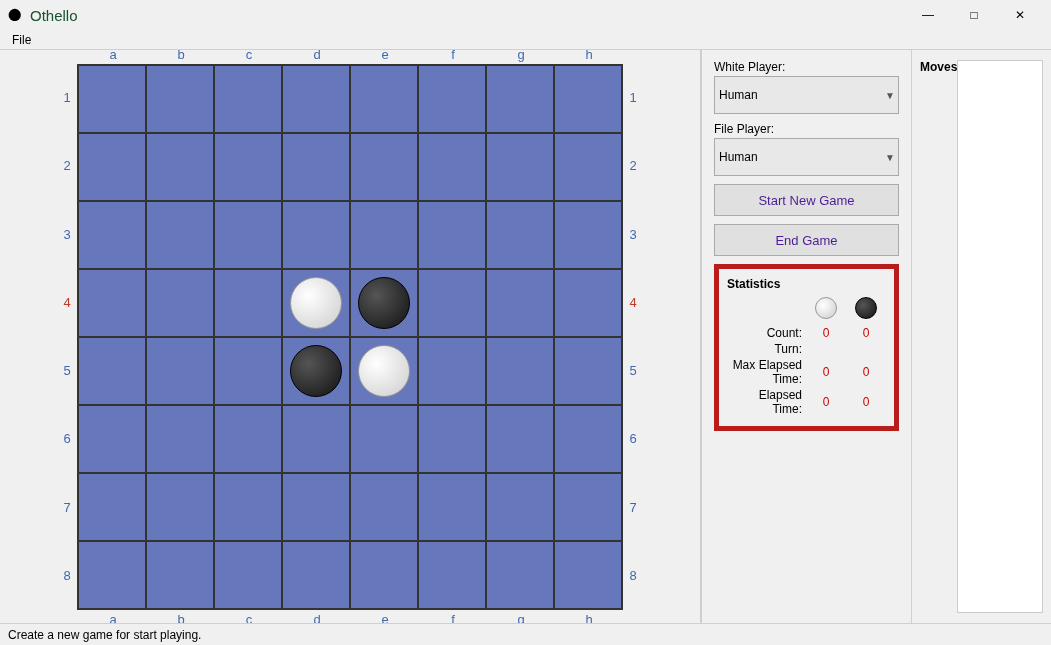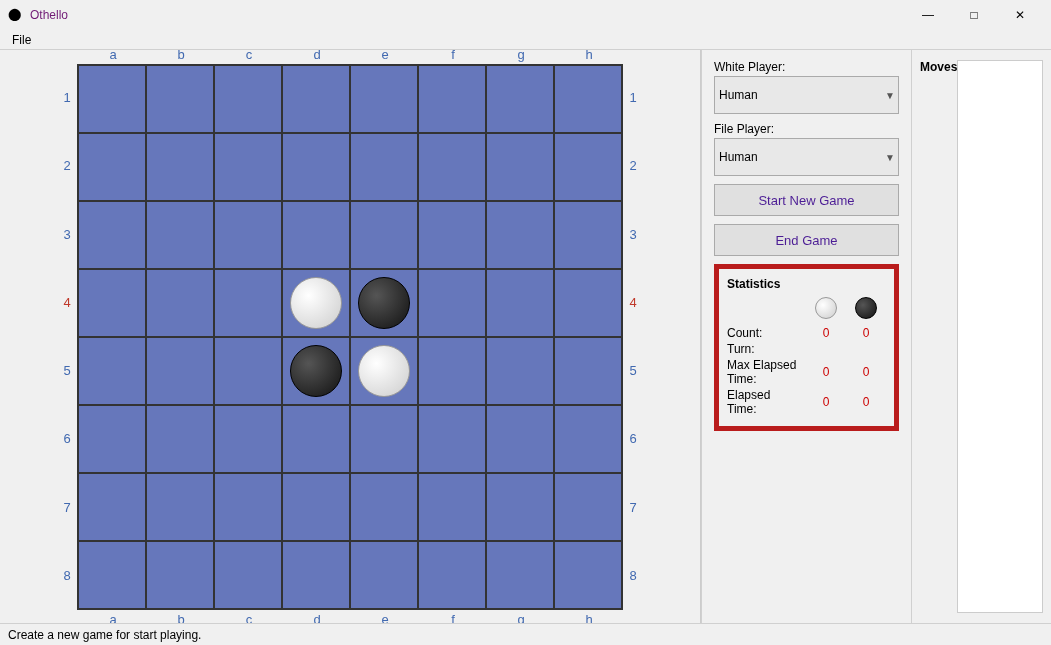--- a/index.html
+++ b/index.html
@@ -27,22 +27,22 @@
       display: flex;
       align-items: center;
       gap: 6px;
       flex: 1;
     }
     .title-bar-icon {
       width: 16px;
       height: 16px;
     }
     .title-bar-title {
-      font-size: 12px;
-      color: #701a75;
+      font-size: 15px;
+      color: #14532d;
     }
     .title-bar-controls {
       display: flex;
       gap: 0;
     }
     .title-bar-btn {
       width: 46px;
       height: 30px;
       background: none;
       border: none;
@@ -252,21 +252,21 @@
       background: radial-gradient(circle at 35% 35%, #555, #111);
       border: 1px solid #000;
     }
     .stats-row {
       display: flex;
       align-items: center;
       margin-bottom: 2px;
     }
     .stats-row-label {
       flex: 1;
-      text-align: left;
+      text-align: right;
       font-size: 12px;
       color: #000;
       padding-right: 4px;
     }
     .stats-row-val {
       width: 40px;
       text-align: center;
       font-size: 12px;
       color: #cc0000;
     }

